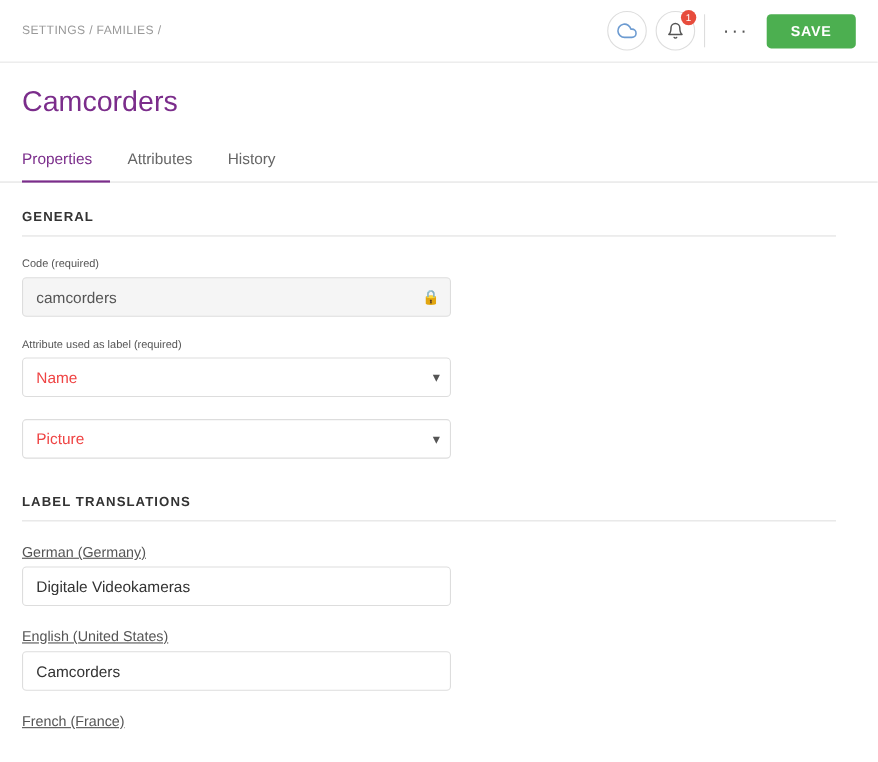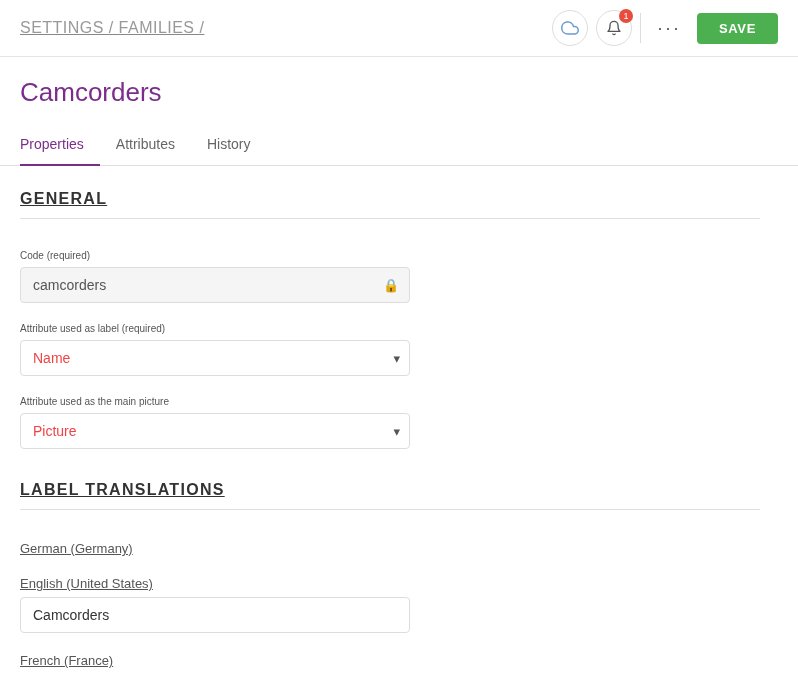--- a/index.html
+++ b/index.html
@@ -2,21 +2,21 @@
 <html><head>
   <meta charset="utf-8">
   <style>
     * { box-sizing: border-box; margin: 0; padding: 0; }
     body { font-family: -apple-system, BlinkMacSystemFont, 'Segoe UI', sans-serif; background: #fff; color: #333; font-size: 14px; }
 
     .top-bar {
       display: flex; align-items: center; justify-content: space-between;
       padding: 10px 20px; border-bottom: 1px solid #e5e5e5;
     }
-    .breadcrumb { font-size: 16px; color: #888; letter-spacing: 0.03em; text-decoration: underline; }
+    .breadcrumb { font-size: 11px; color: #888; letter-spacing: 0.03em; }
     .breadcrumb span { color: #999; }
     .top-bar-right { display: flex; align-items: center; gap: 8px; }
     .icon-btn {
       width: 36px; height: 36px; border-radius: 50%; border: 1px solid #ddd;
       background: #fff; display: flex; align-items: center; justify-content: center;
       cursor: pointer; position: relative; font-size: 16px; color: #555;
     }
     .badge {
       position: absolute; top: -2px; right: -2px;
       background: #e74c3c; color: #fff; border-radius: 50%;
@@ -41,22 +41,22 @@
     .tab {
       padding: 12px 16px; cursor: pointer; font-size: 14px; color: #666;
       border-bottom: 2px solid transparent; margin-bottom: -1px;
     }
     .tab.active { color: #7b2d8b; border-bottom: 2px solid #7b2d8b; font-weight: 500; }
     .tab:first-child { padding-left: 0; }
 
     .content { padding: 24px 20px; max-width: 780px; }
 
     .section-title {
-      font-size: 16px; font-weight: 700; color: #333; letter-spacing: 0.08em;
-      padding-bottom: 10px; border-bottom: 1px solid #e0e0e0; margin-bottom: 31px; text-decoration: underline;
+      font-size: 12px; font-weight: 700; color: #333; letter-spacing: 0.08em;
+      padding-bottom: 10px; border-bottom: 1px solid #e0e0e0; margin-bottom: 20px;
     }
 
     .field-group { margin-bottom: 20px; }
     .field-label { font-size: 10px; color: #555; margin-bottom: 6px; font-style: italic; }
     .field-label span { font-style: normal; }
 
     .input-wrapper {
       position: relative; max-width: 390px;
     }
     .text-input {
@@ -151,38 +151,36 @@
       <select class="select-input">
         <option>Name</option>
         <option>Code</option>
         <option>Label</option>
       </select>
       <span class="chevron-icon">▾</span>
     </div>
   </div>
 
   <div class="field-group">
-    <div class="field-label">
-      <span>Attribute used as the main picture</span>
-    </div>
     <div class="select-wrapper">
       <select class="select-input">
         <option>Picture</option>
         <option>Image</option>
         <option>Photo</option>
       </select>
       <span class="chevron-icon">▾</span>
     </div>
   </div>
 
   <div class="section-gap">
     <div class="section-title">LABEL TRANSLATIONS</div>
 
     <div class="field-group">
       <div class="field-label-plain">German (Germany)</div>
+      <input class="text-field-input" type="text" value="Digitale Videokameras" style="">
     </div>
 
     <div class="field-group">
       <div class="field-label-plain">English (United States)</div>
       <input class="text-field-input" type="text" value="Camcorders" style="">
     </div>
 
     <div class="field-group">
       <div class="field-label-plain">French (France)</div>
 

